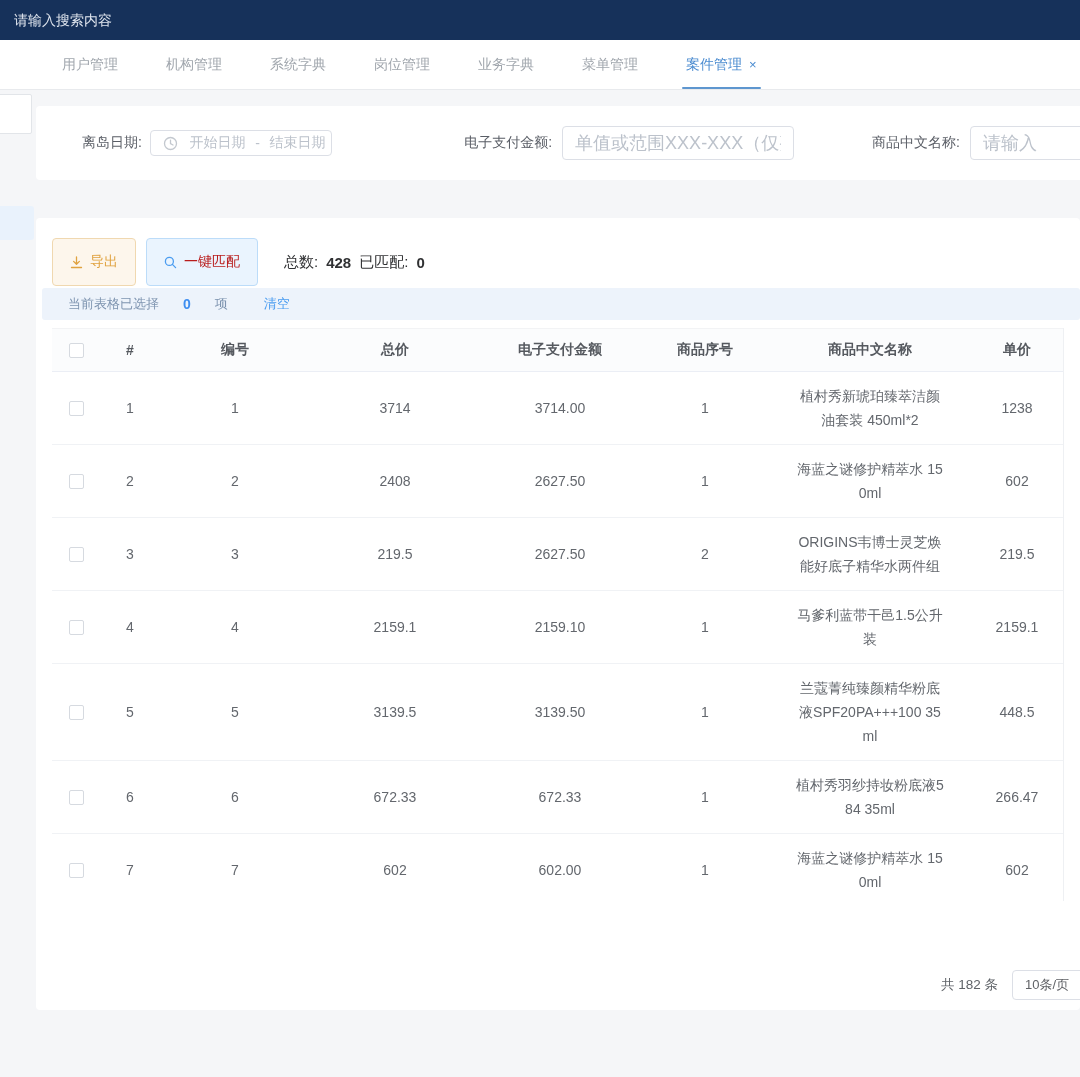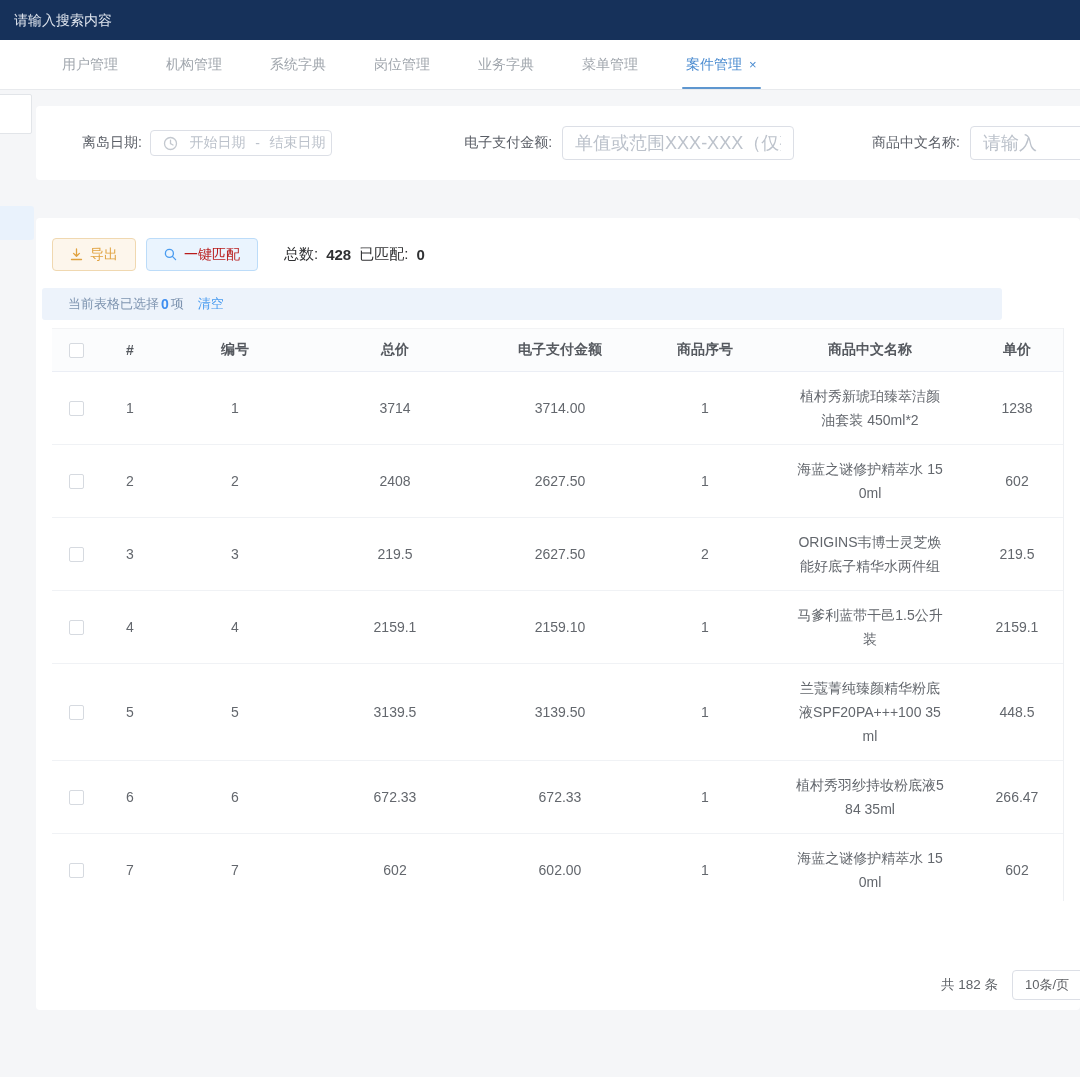--- a/index.html
+++ b/index.html
@@ -36,27 +36,27 @@
   .date-sep { color:#bcc2cb; padding:0 4px; }
   .f-input { margin-left:10px; height:34px; border:1px solid #dcdfe6; border-radius:4px; padding:0 12px; font-size:18px; color:#5a5e66; outline:none; background:#fff; font-family:"Liberation Sans",sans-serif; }
   .f-input::placeholder { color:#bcc2cb; opacity:1; }
   .input-pay { width:232px; }
   .input-name { width:120px; }
 
   
   .main-card { position:absolute; left:36px; top:218px; width:1044px; height:792px; background:#ffffff; border-radius:4px; }
 
   .toolbar { position:absolute; left:16px; top:20px; display:flex; align-items:center; }
-  .btn { height:33px; display:flex; align-items:center; gap:7px; padding:0 17px; border-radius:4px; font-size:14px; cursor:pointer; border:1px solid transparent; background:#fff; font-family:"Liberation Sans",sans-serif; }
+  .btn { height:48px; display:flex; align-items:center; gap:7px; padding:0 17px; border-radius:4px; font-size:14px; cursor:pointer; border:1px solid transparent; background:#fff; font-family:"Liberation Sans",sans-serif; }
   .btn-export { background:#fdf6ec; border-color:#f0d8b0; color:#e0a23f; }
   .btn-match { background:#eaf4fe; border-color:#bcdcf9; color:#b91c1c; margin-left:10px; }
   .stats { margin-left:26px; font-size:15px; color:#303133; display:flex; align-items:center; gap:8px; }
   .stats b { font-weight:700; }
 
-  .selection-bar { position:absolute; left:6px; top:70px; width:960px; height:32px; background:#edf3fb; border-radius:3px; display:flex; align-items:center; padding-left:26px; font-size:13px; color:#7e94b0; gap:2px; }
+  .selection-bar { position:absolute; left:6px; top:70px; width:1038px; height:32px; background:#edf3fb; border-radius:3px; display:flex; align-items:center; padding-left:26px; font-size:13px; color:#7e94b0; gap:24px; }
   .sel-count { color:#3e8ef0; font-weight:700; font-size:14px; }
   .sel-clear { color:#4a9cf0; margin-left:12px; cursor:pointer; }
 
   
   .table { position:absolute; left:16px; top:110px; width:1012px; height:573px; overflow:hidden; border-right:1px solid #eef0f3; }
   .grid-cols { display:grid; grid-template-columns:48px 60px 150px 170px 160px 130px 200px 94px; }
   .thead { height:44px; align-items:center; background:#fbfcfd; border-top:1px solid #f2f3f5; border-bottom:1px solid #ebeef5; }
   .hcell { text-align:center; font-size:14px; font-weight:700; color:#55595f; }
   .trow { min-height:68px; align-items:center; border-bottom:1px solid #f0f2f5; background:#fff; }
   .cell { text-align:center; font-size:14px; color:#63676d; }

